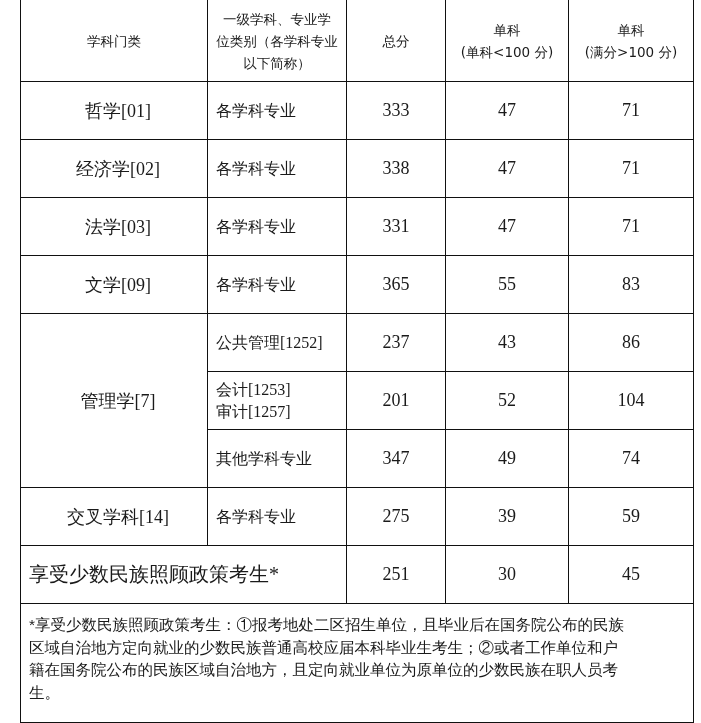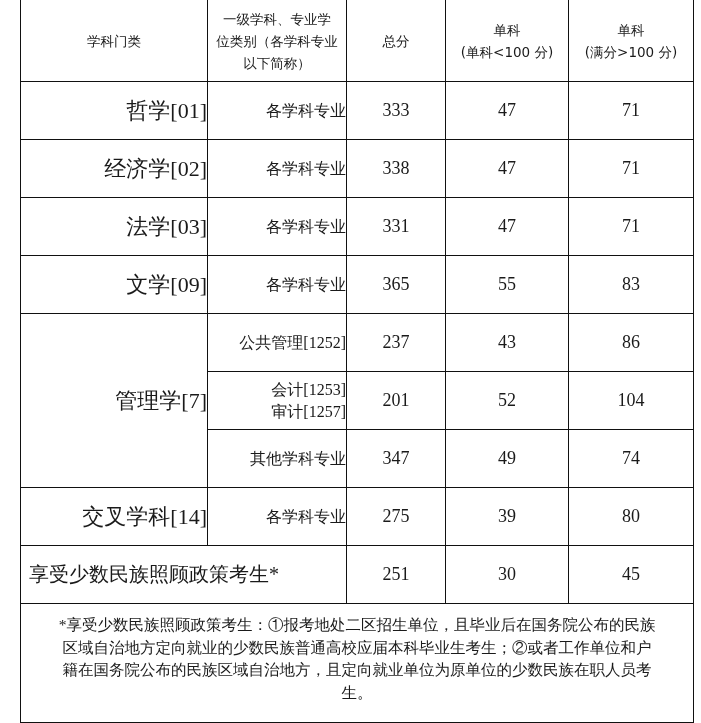--- a/index.html
+++ b/index.html
@@ -1,26 +1,26 @@
 <!DOCTYPE html>
 <html><head>
 <meta charset="utf-8">
 <style>
   html, body { margin:0; padding:0; background:#ffffff; }
   body { width:701px; height:723px; position:relative; overflow:hidden;
          font-family:"Liberation Serif","DejaVu Serif",serif; color:#1a1a1a; }
   .tbl { position:absolute; left:20px; top:-1px; border-collapse:collapse; table-layout:fixed; }
   .tbl td { border:1.5px solid #111; padding:0; vertical-align:middle; }
   .hdr { font-family:"DejaVu Sans","Liberation Sans",sans-serif; font-size:13.5px; text-align:center; line-height:22px; }
-  .cat { font-size:22px; padding-left:8px !important; text-align:right; }
-  .sub { font-size:16px; padding-left:8px !important; text-align:right; line-height:22px; }
+  .cat { font-size:18px; padding-left:8px !important; text-align:center; }
+  .sub { font-size:16px; padding-left:8px !important; text-align:left; line-height:22px; }
   .num { font-size:18px; text-align:center; }
   .minority { font-size:20px; padding-left:8px !important; }
-  .note { font-family:Liberation Serif, serif; font-size:15.5px; line-height:22.5px;
-          padding:10px 8px 18px 8px !important; vertical-align:top !important; text-align:center; }
+  .note { font-family:Liberation Sans, sans-serif; font-size:15.5px; line-height:22.5px;
+          padding:10px 8px 18px 8px !important; vertical-align:top !important; text-align:left; }
   .note span { display:block; }
 </style>
 </head>
 <body>
 
 <table class="tbl">
   <colgroup>
     <col style="width:187px">
       <col style="width:139px">
       <col style="width:99px">
@@ -100,21 +100,21 @@
     <td class="num">347</td>
     <td class="num">49</td>
     <td class="num">74</td>
   </tr>
 
   <tr style="height:58px">
     <td class="cat">交叉学科[14]</td>
     <td class="sub">各学科专业</td>
     <td class="num">275</td>
     <td class="num">39</td>
-    <td class="num">80</td>
+    <td class="num">59</td>
   </tr>
 
   <tr style="height:58px">
     <td class="minority" colspan="2">享受少数民族照顾政策考生*</td>
     <td class="num">251</td>
     <td class="num">30</td>
     <td class="num">45</td>
   </tr>
 
   <tr style="height:114px">

